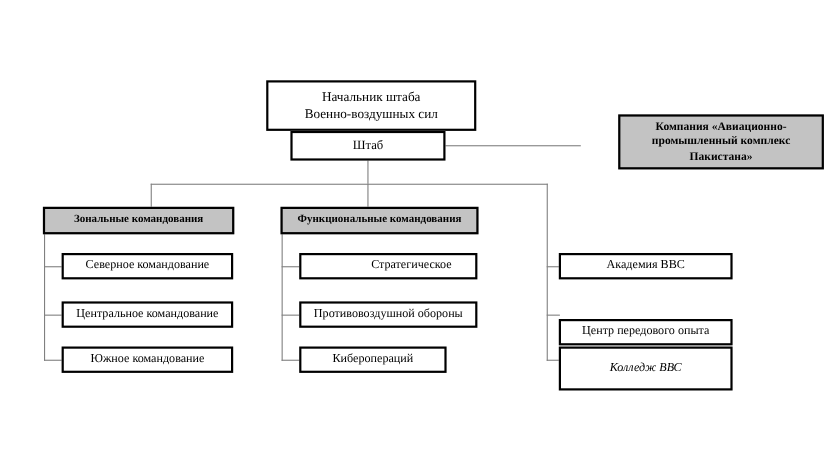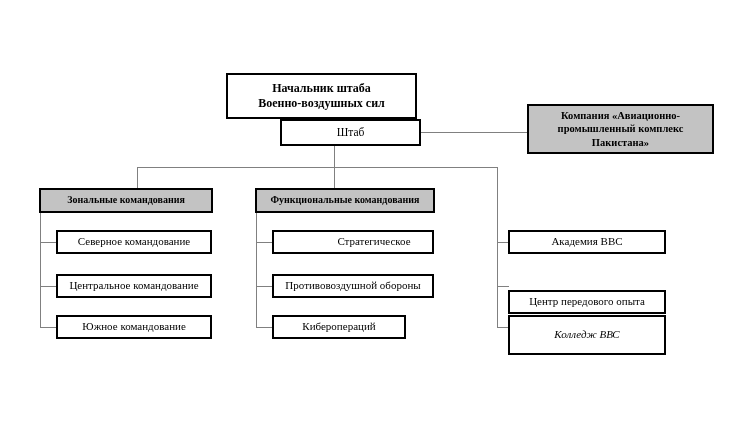--- a/index.html
+++ b/index.html
@@ -35,32 +35,34 @@
     font-size: 11px;
     padding: 1px 4px;
     z-index: 5;
   }
   .node.shaded {
     background: #c3c3c3;
     font-weight: bold;
     font-size: 10px;
   }
   .node.root {
-    font-weight: bold;
+    font-weight: normal;
     font-size: 12px;
     z-index: 4;
+    margin-left: 16px;
   }
   .node.staff {
     font-size: 11.5px;
     z-index: 6;
   }
   .node.company {
     font-weight: bold;
     font-size: 10.5px;
     line-height: 1.3;
+    margin-left: 35px;
   }
   .node .node-label {
     display: block;
     white-space: pre-line;
   }
 
   
   .conn {
     position: absolute;
     background: #808080;
@@ -98,21 +100,21 @@
 
   <div class="conn h" style="left:497px; top:242px; width:12px;"></div>
   <div class="conn h" style="left:497px; top:286px; width:12px;"></div>
   <div class="conn h" style="left:497px; top:327px; width:12px;"></div>
 
   <div class="node root" style="left:226px; top:73px; width:191px; height:46px;">
     <span class="node-label">Начальник штаба
 Военно-воздушных сил</span>
   </div>
 
-  <div class="node staff" style="left:280px; top:119px; width:141px; height:27px;">
+  <div class="node staff" style="left:264px; top:119px; width:141px; height:27px;">
     <span class="node-label">Штаб</span>
   </div>
 
   <div class="node company shaded" style="left:527px; top:104px; width:187px; height:50px;">
     <span class="node-label">Компания «Авиационно-
 промышленный комплекс
 Пакистана»</span>
   </div>
 
   <div class="node shaded" style="left:39px; top:188px; width:174px; height:25px;">

